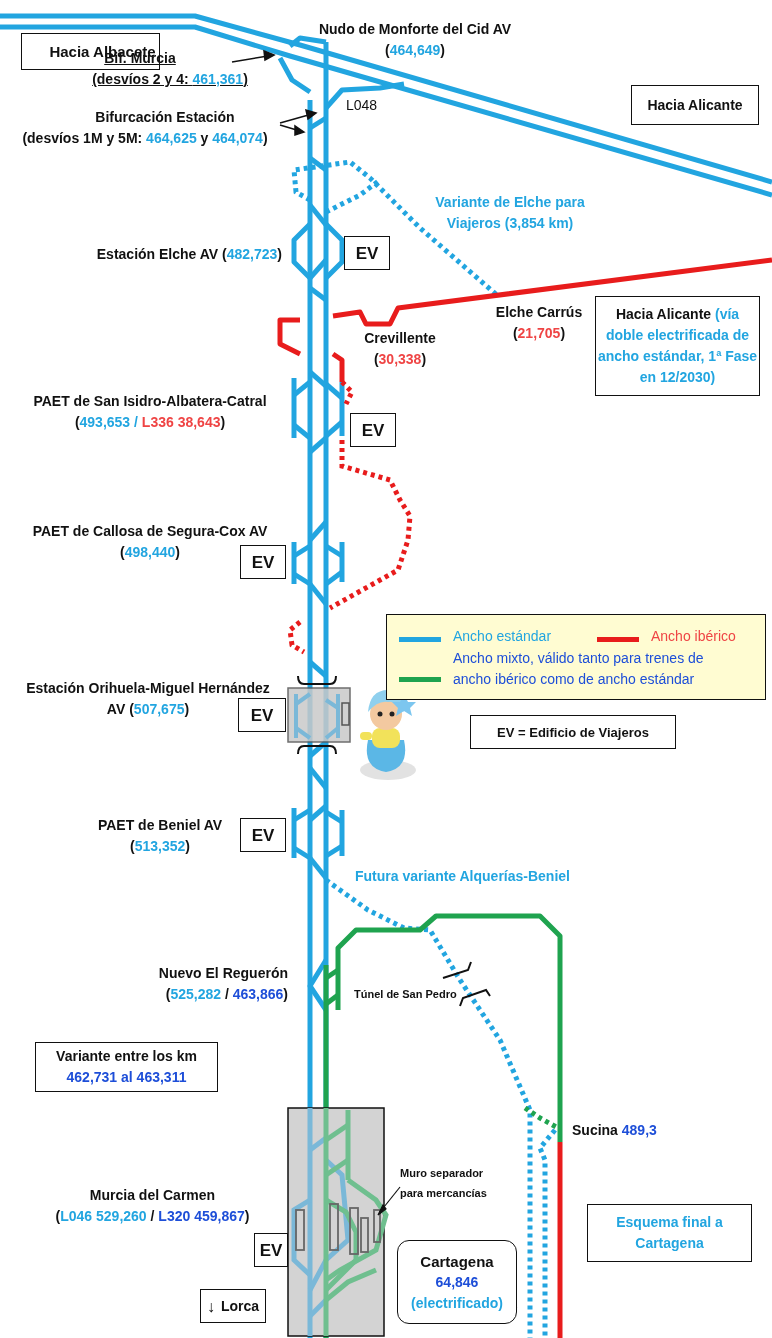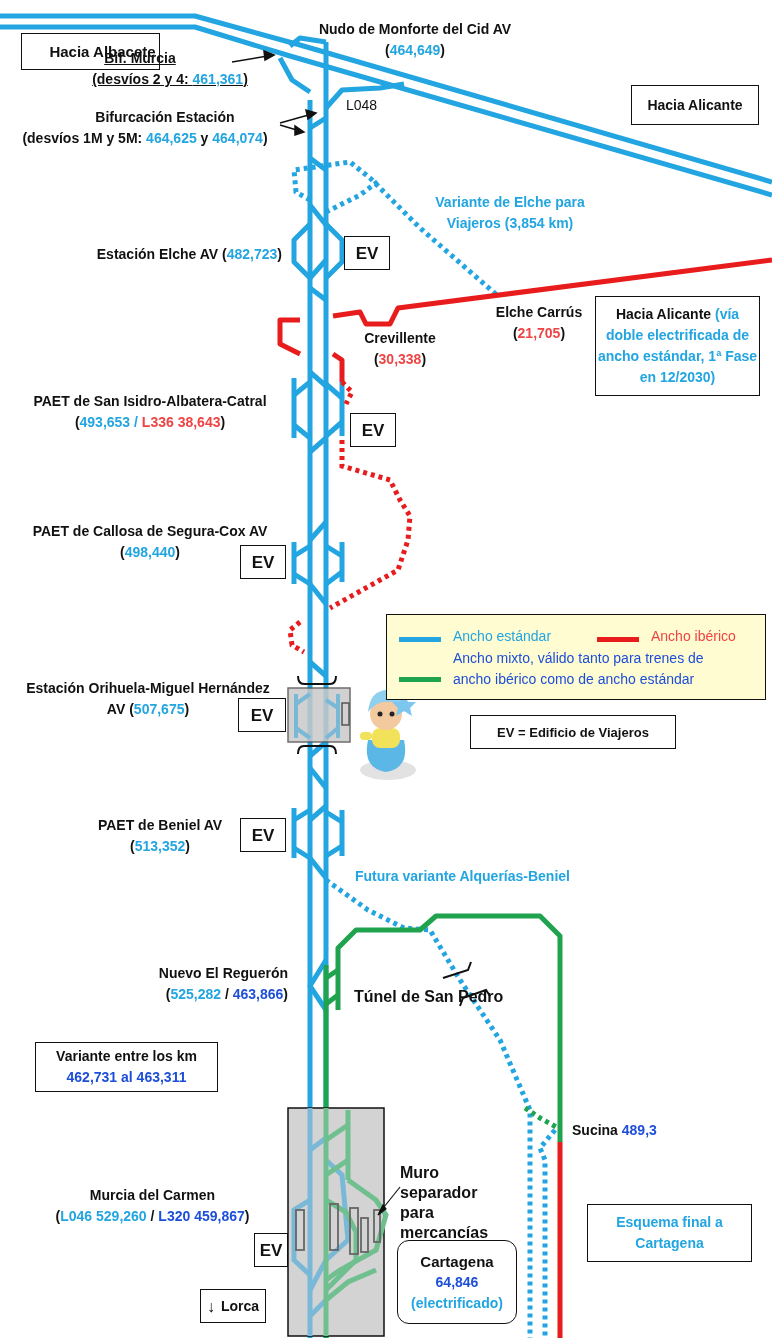--- a/index.html
+++ b/index.html
@@ -11,21 +11,21 @@
   .r { text-align: right; }
   .blue { color: #22a5e0; }
   .red { color: #ef4444; }
   .green { color: #1d4ed8; }
   .box { position: absolute; border: 1.5px solid #111; background: #fff; box-sizing: border-box;
          font-weight: bold; font-size: 14px; color: #111; display: flex; align-items: center; justify-content: center; text-align: center; line-height: 21px; }
   .ev { width: 46px; height: 34px; font-size: 17px; }
   .legend { position: absolute; left: 386px; top: 614px; width: 380px; height: 86px; background: #fffcd2; border: 1.5px solid #111; box-sizing: border-box; }
   .legend .sw { position: absolute; height: 5px; }
   .legend .t { position: absolute; font-weight: normal; font-size: 14px; white-space: nowrap; }
-  .small { font-size: 16px; font-weight: bold; color: #111; }
+  .small { font-size: 11px; font-weight: bold; color: #111; }
 </style>
 </head>
 <body>
 
 <svg id="diagram" width="772" height="1338" viewBox="0 0 772 1338">
 
   <g fill="none" stroke="#22a5e0" stroke-width="5" stroke-linejoin="round">
     <line x1="310" y1="100" x2="310" y2="1338"></line>
     <line x1="326" y1="42" x2="326" y2="1338"></line>
 

